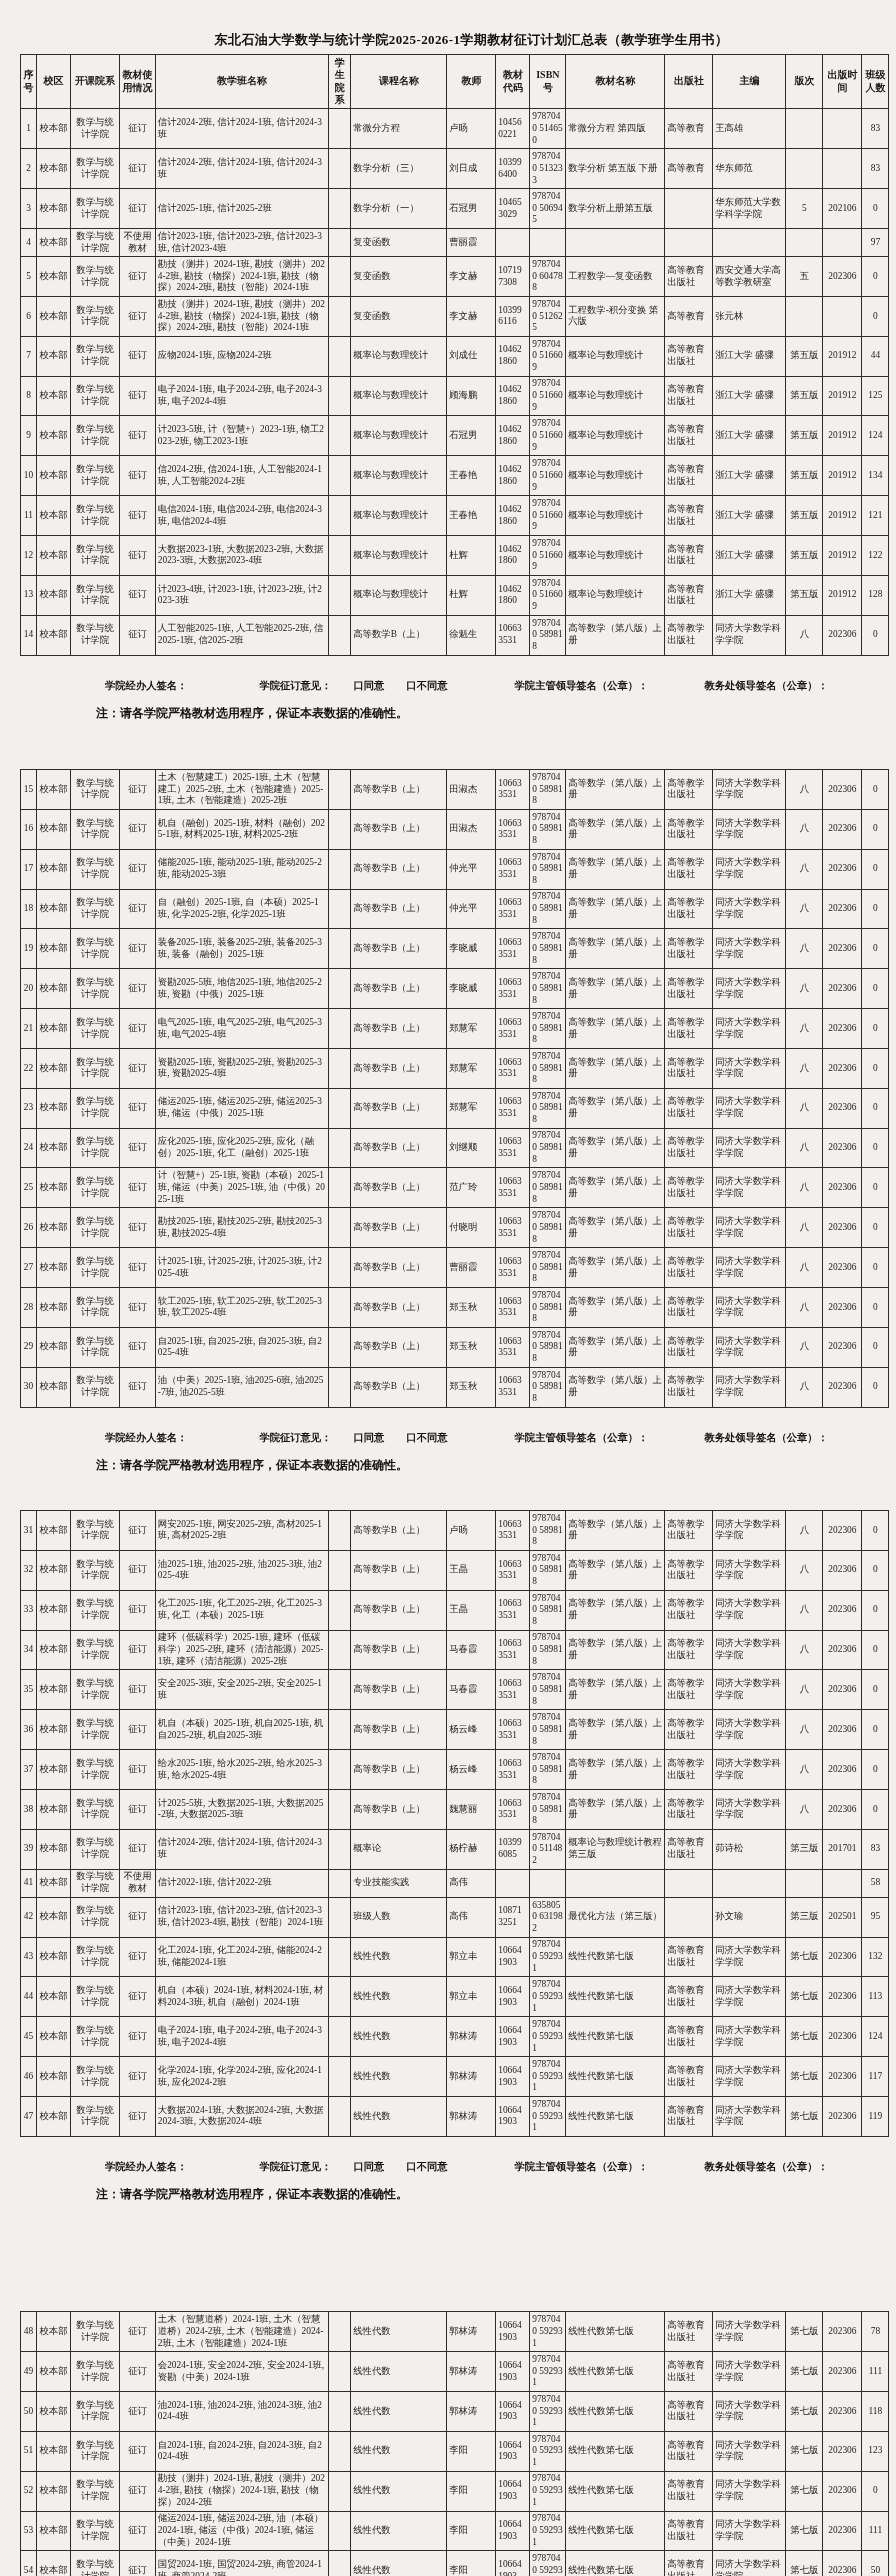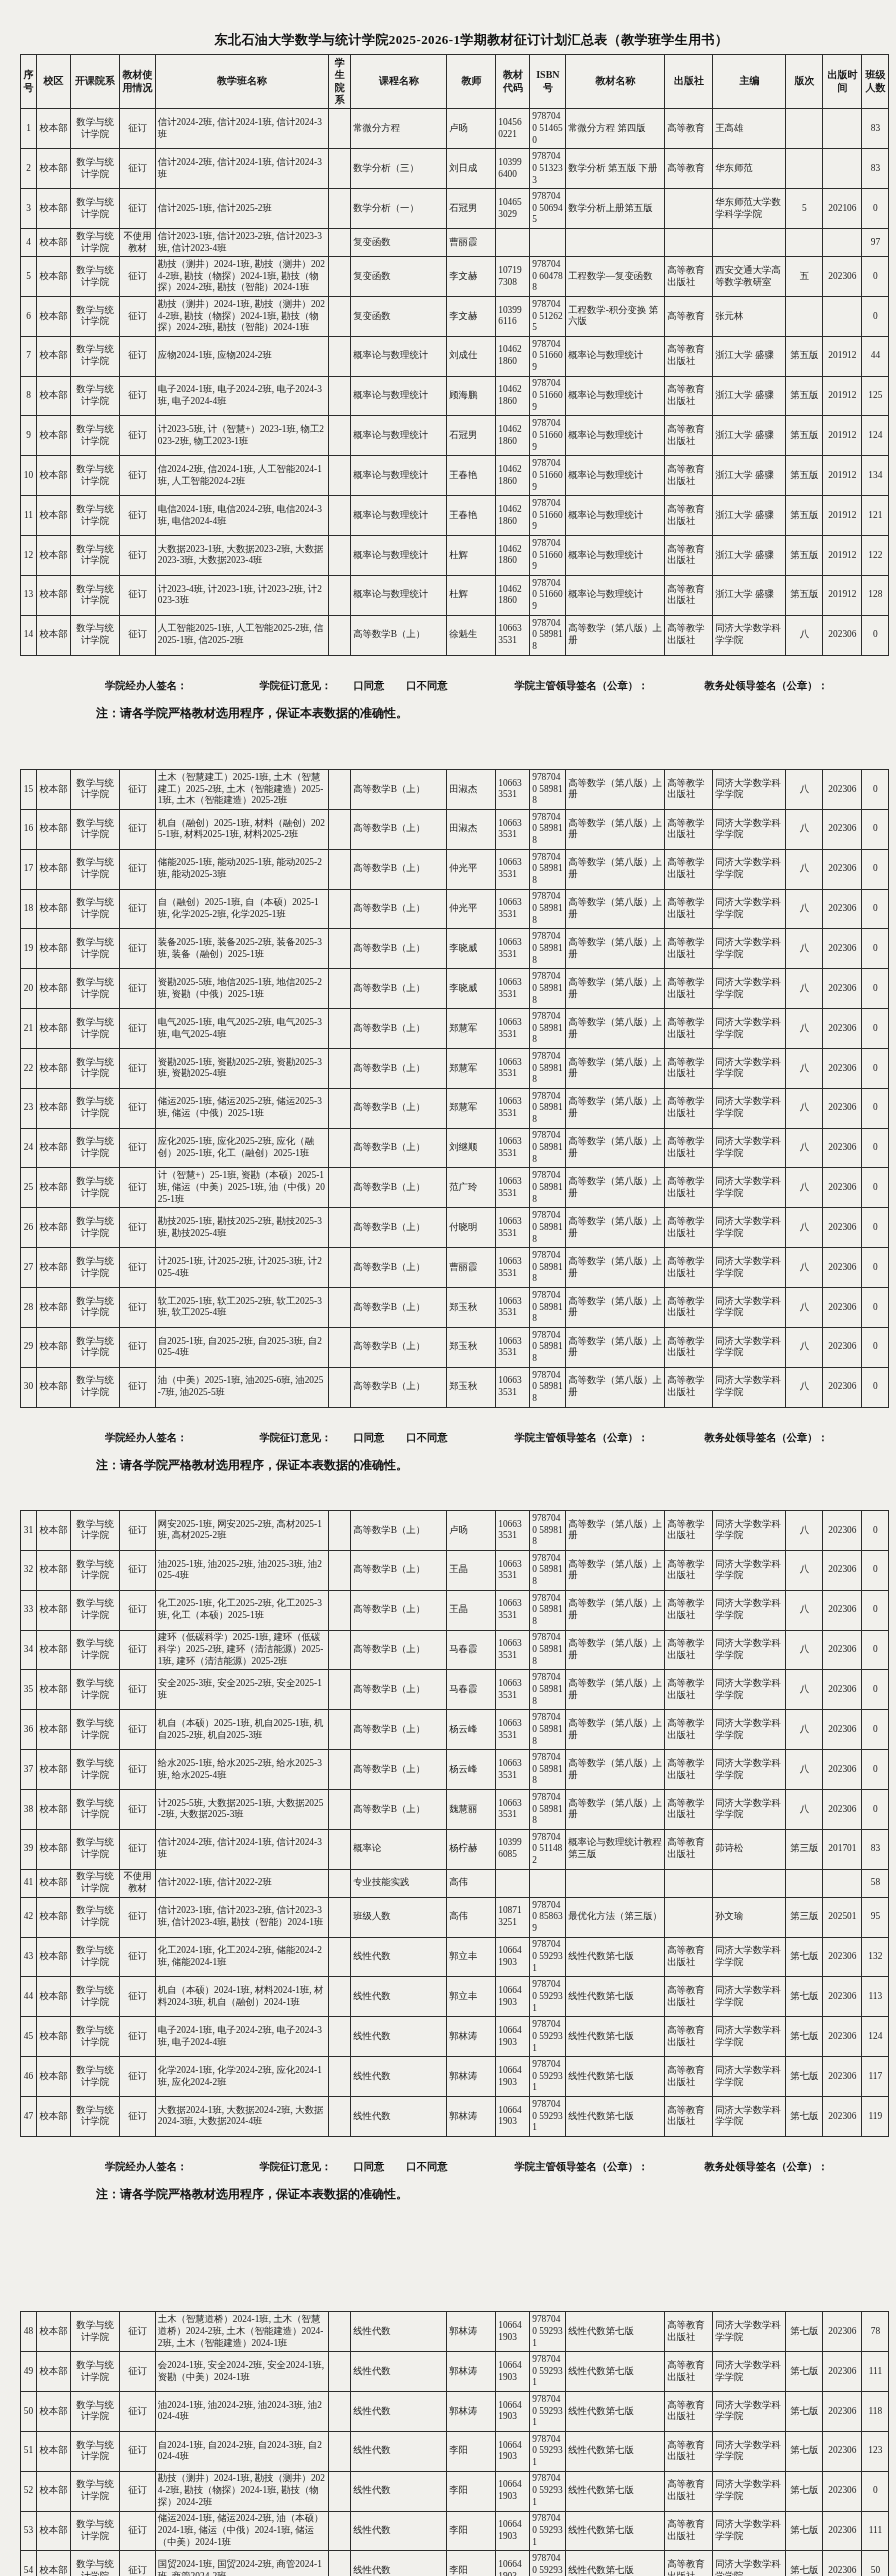--- a/index.html
+++ b/index.html
@@ -871,21 +871,21 @@
         <tr>
           <td class="ac">42</td>
           <td class="ac">校本部</td>
           <td class="ac">数学与统计学院</td>
           <td class="ac">征订</td>
           <td class="al">信计2023-1班, 信计2023-2班, 信计2023-3班, 信计2023-4班, 勘技（智能）2024-1班</td>
           <td class="ac"></td>
           <td class="al">班级人数</td>
           <td class="al">高伟</td>
           <td class="al">10871 3251</td>
-          <td class="al">9787040 858639</td>
+          <td class="al">6358050 631982</td>
           <td class="al">最优化方法（第三版）</td>
           <td class="al"></td>
           <td class="al">孙文瑜</td>
           <td class="ac">第三版</td>
           <td class="ac">202501</td>
           <td class="ac">95</td>
         </tr>
         <tr>
           <td class="ac">43</td>
           <td class="ac">校本部</td>

